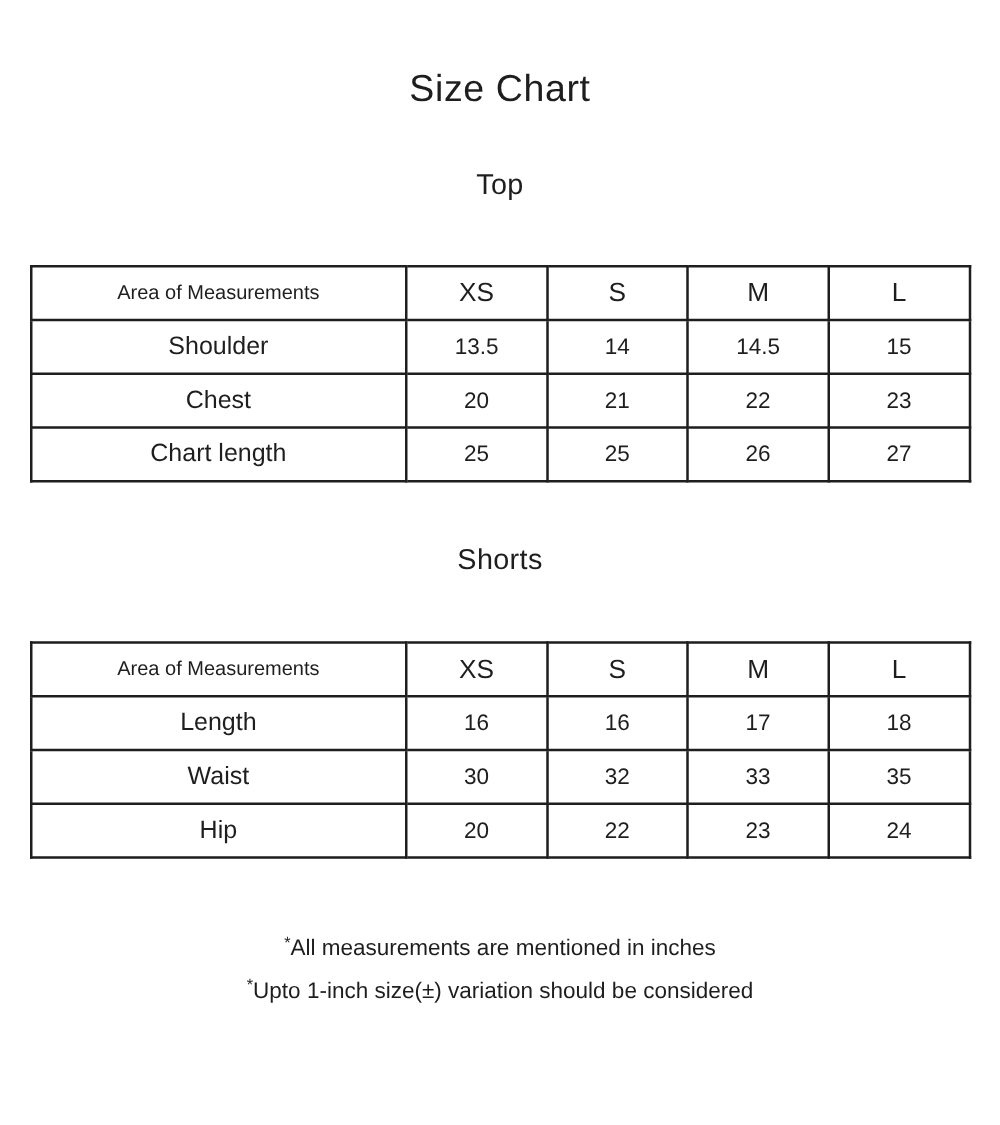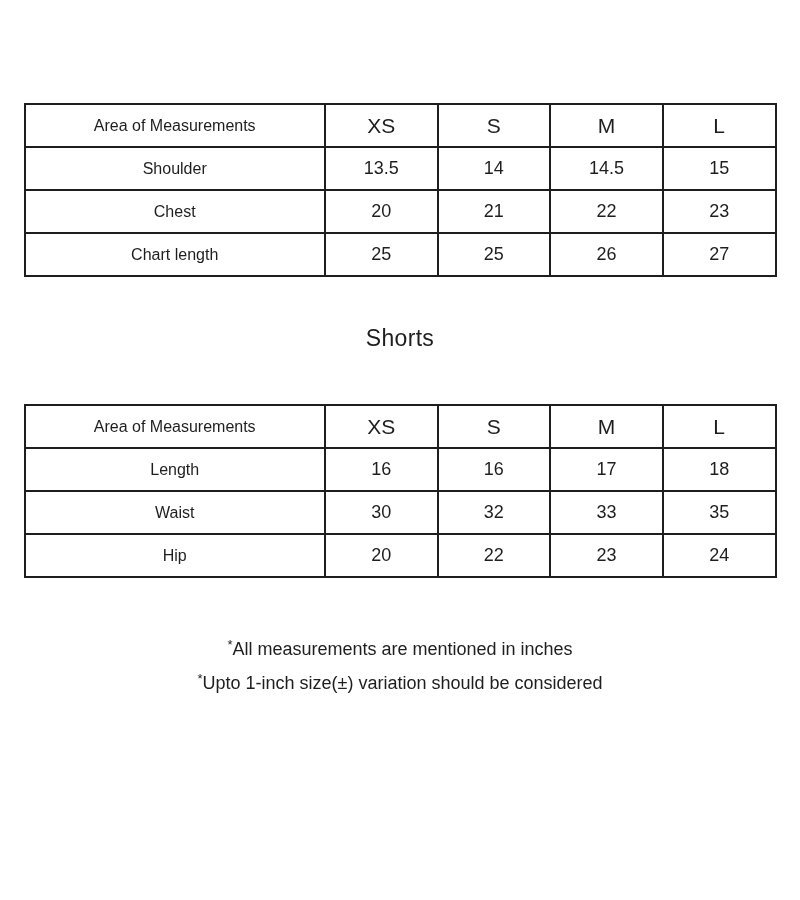--- a/index.html
+++ b/index.html
@@ -39,40 +39,42 @@
   .size-table th, .size-table td {
     border: 2px solid #1e1e1e;
     text-align: center;
     vertical-align: middle;
     height: 43px;
     font-weight: 400;
     background: #ffffff;
   }
   .size-table th.area-head { font-size: 16px; }
   .size-table th.size-head { font-size: 21px; }
-  .size-table td.row-label { font-size: 16px; }
+  .size-table td.row-label { font-size: 20px; }
   .size-table td.value     { font-size: 18px; border-radius: 21px; }
   col.c-area { width: 40%; }
   col.c-size { width: 15%; }
 
   .notes {
     margin-top: 52px;
     text-align: center;
     font-size: 18px;
     line-height: 30px;
   }
   .note-line { white-space: pre; }
   .note-line .star { font-size: 13px; vertical-align: 6px; }
 </style>
 </head>
 <body>
 
 <div class="page">
 
+  <h1 class="page-title">Size Chart</h1>
 
+  <h2 class="section-title">Top</h2>
 
   <table class="size-table">
     <colgroup>
       <col class="c-area">
         <col class="c-size">
         <col class="c-size">
         <col class="c-size">
         <col class="c-size">
     </colgroup>
     <thead>

